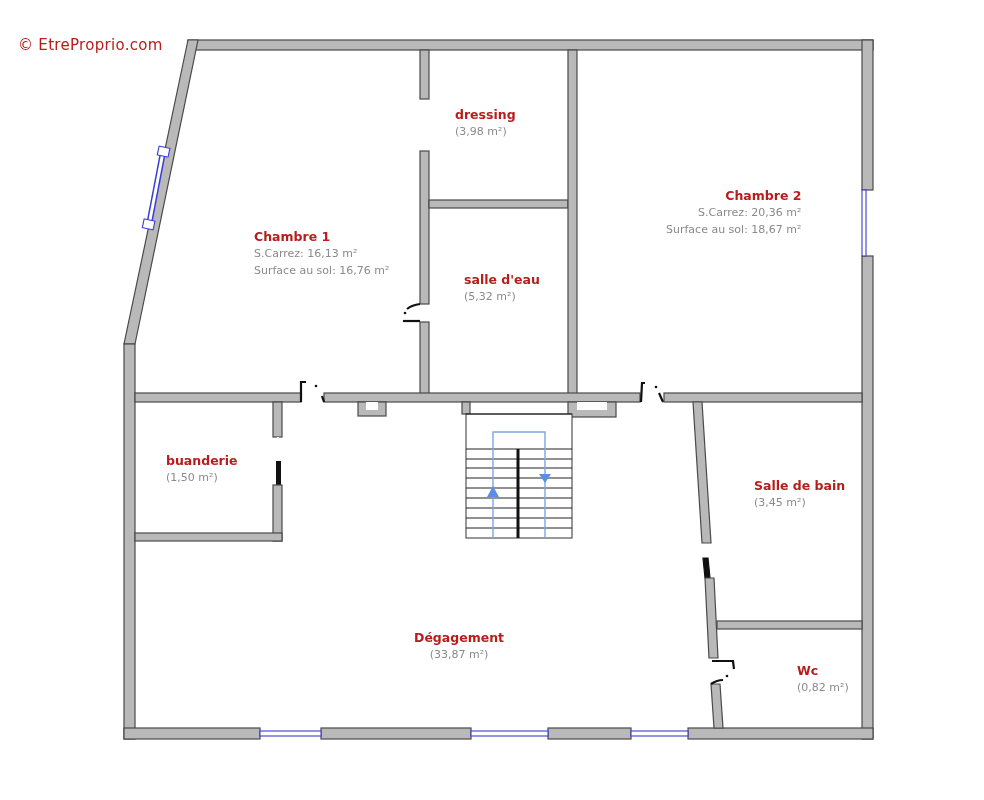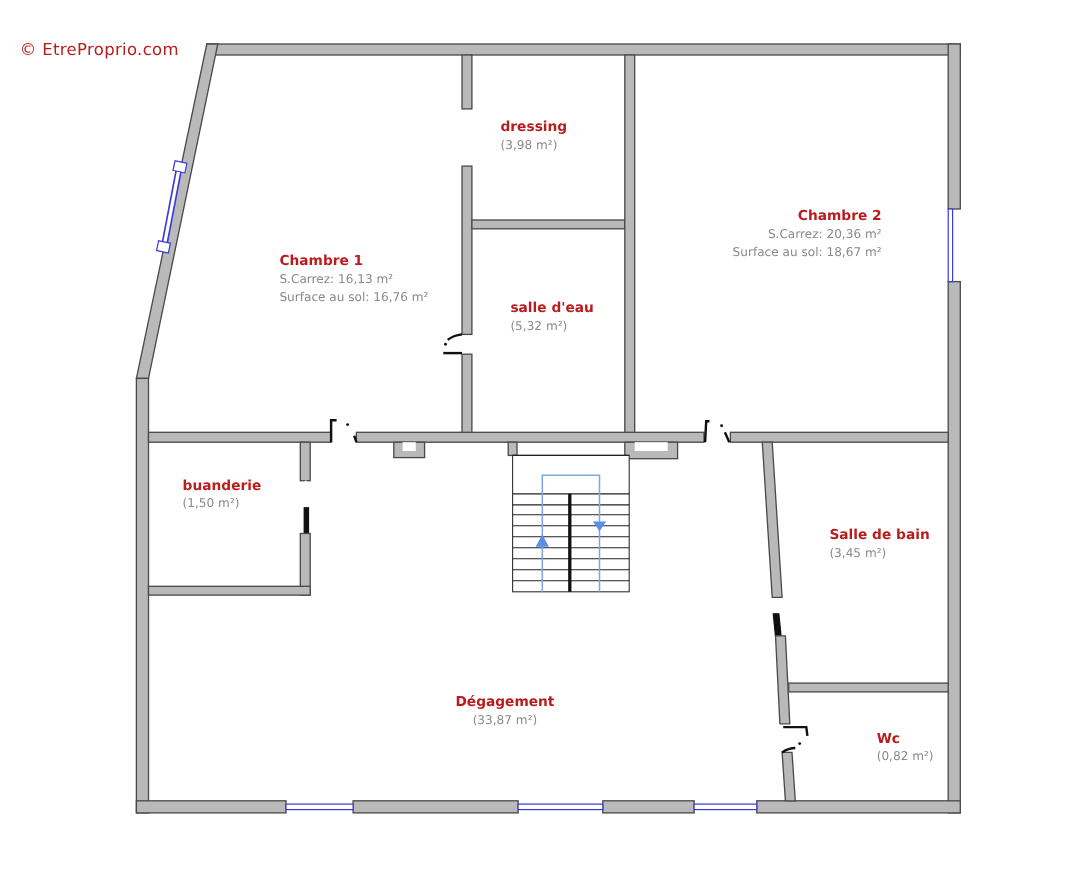--- a/index.html
+++ b/index.html
@@ -148,21 +148,21 @@
 </div>
 <div class="label" style="left:464px;top:271px;">
   <span class="name">salle d'eau</span>
   <span class="area">(5,32 m²)</span>
 </div>
 <div class="label" style="left:666px;top:187px;text-align:right;">
   <span class="name">Chambre 2</span>
   <span class="area">S.Carrez: 20,36 m²</span>
   <span class="area">Surface au sol: 18,67 m²</span>
 </div>
-<div class="label" style="left:166px;top:432px;">
+<div class="label" style="left:166px;top:452px;">
   <span class="name">buanderie</span>
   <span class="area">(1,50 m²)</span>
 </div>
 <div class="label" style="left:754px;top:477px;">
   <span class="name">Salle de bain</span>
   <span class="area">(3,45 m²)</span>
 </div>
 <div class="label" style="left:414px;top:629px;text-align:center;">
   <span class="name">Dégagement</span>
   <span class="area">(33,87 m²)</span>

